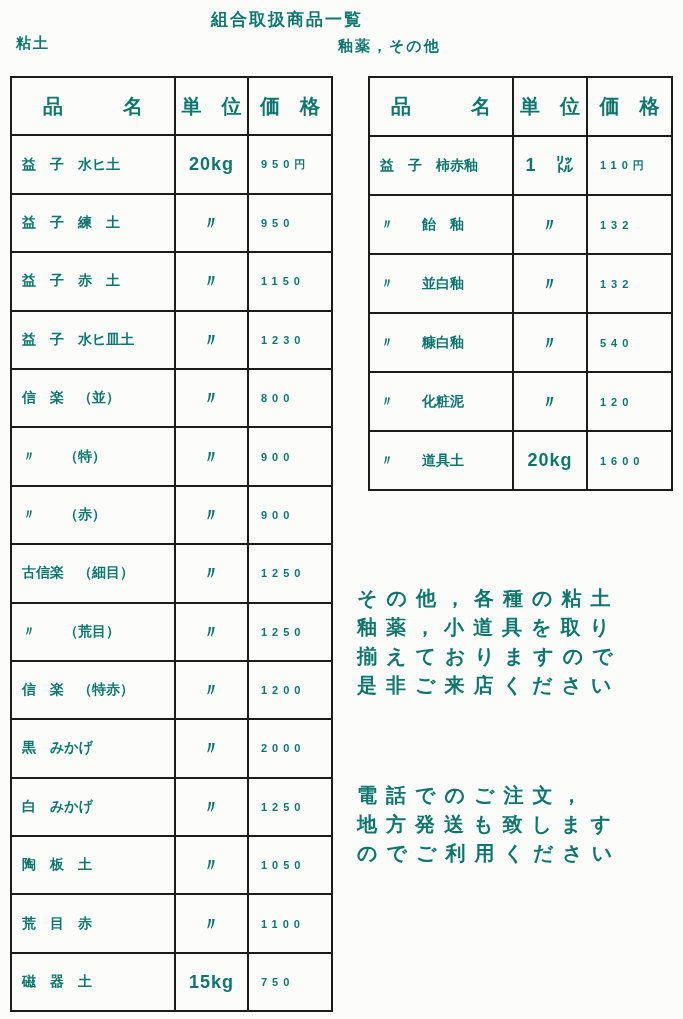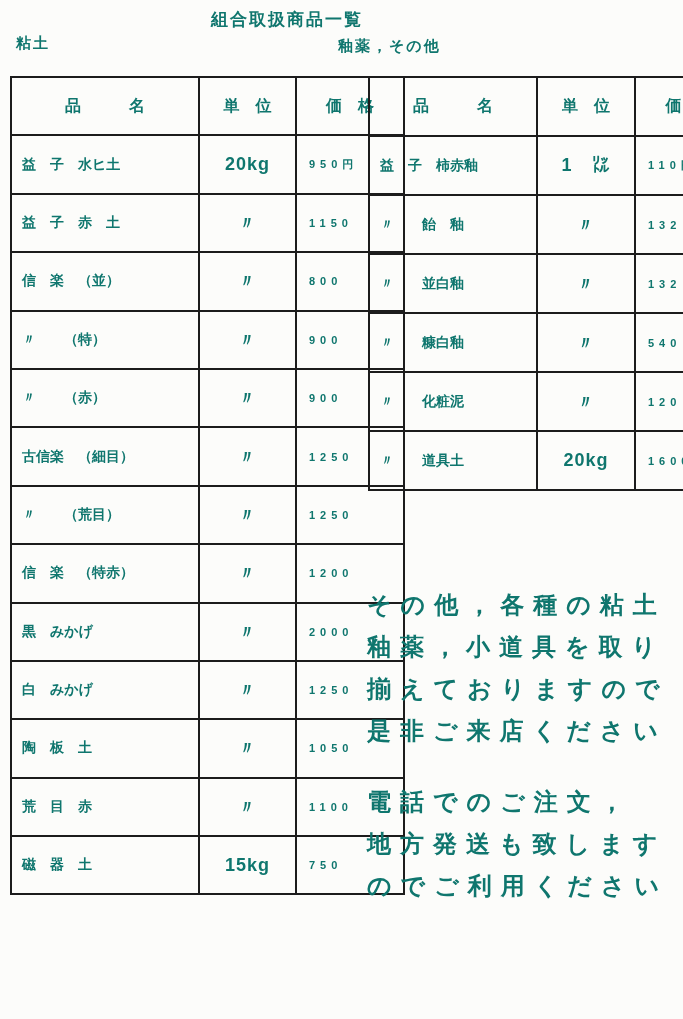--- a/index.html
+++ b/index.html
@@ -40,21 +40,21 @@
     border: 2px solid #1c1c1c;
     overflow: hidden;
     vertical-align: middle;
   }
   table.clay  { left: 10px;  top: 76px; width: 315px; }
   table.glaze { left: 368px; top: 76px; width: 297px; }
 
   table.clay tr  { height: 58.4px; }
   table.glaze tr { height: 59px; }
 
-  th { font-size: 16px; text-align: center; font-weight: bold; padding: 12px; margin-top: 20px; }
+  th { font-size: 20px; text-align: center; font-weight: bold; padding: 0; margin-top: 20px; }
   table.clay  th.name { width: 162px; }
   table.clay  th.unit { width: 71px;  }
   table.clay  th.price{ width: 82px;  }
   table.glaze th.name { width: 142px; }
   table.glaze th.unit { width: 72px;  }
   table.glaze th.price{ width: 83px;  }
 
   td.name {
     text-align: left;
     padding: 0 18px 0 10px;
@@ -70,23 +70,23 @@
   td.price {
     text-align: left;
     padding: 0 0 0 12px;
     font-size: 11px;
     letter-spacing: 5px;
     white-space: nowrap;
   }
 
   .note {
     position: absolute;
-    left: 367px;
-    font-size: 24px;
-    line-height: 42px;
+    left: 357px;
+    font-size: 20px;
+    line-height: 29px;
     letter-spacing: 9px;
     white-space: pre-line;
     font-weight: bold;
   }
   .note-visit { top: 584px; }
   .note-phone { top: 735px; margin-top: 46px; }
 </style>
 </head>
 <body>
 
@@ -106,23 +106,33 @@
           <th class="price">価　格</th>
         </tr>
       </thead>
       <tbody>
         <tr>
           <td class="name">益　子　水ヒ土</td>
           <td class="unit">20kg</td>
           <td class="price">950円</td>
         </tr>
         <tr>
+          <td class="name">益　子　練　土</td>
+          <td class="unit">〃</td>
+          <td class="price">950</td>
+        </tr>
+        <tr>
           <td class="name">益　子　赤　土</td>
           <td class="unit">〃</td>
           <td class="price">1150</td>
+        </tr>
+        <tr>
+          <td class="name">益　子　水ヒ皿土</td>
+          <td class="unit">〃</td>
+          <td class="price">1230</td>
         </tr>
         <tr>
           <td class="name">信　楽　（並）</td>
           <td class="unit">〃</td>
           <td class="price">800</td>
         </tr>
         <tr>
           <td class="name">〃　　（特）</td>
           <td class="unit">〃</td>
           <td class="price">900</td>

